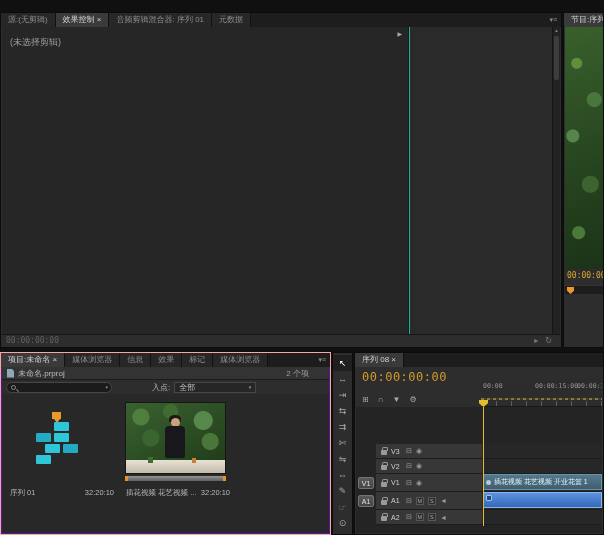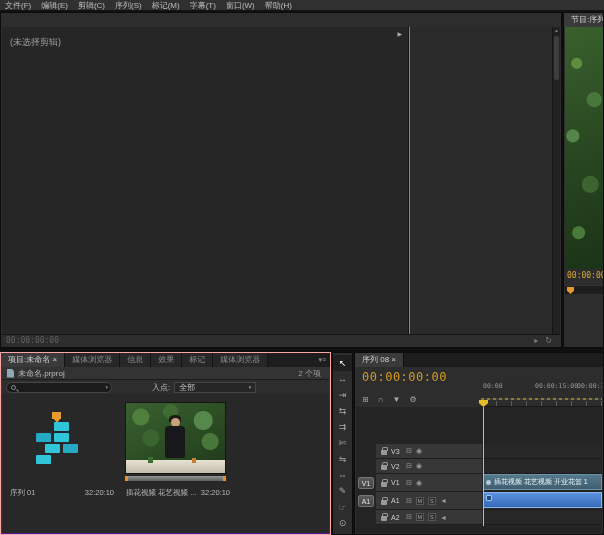--- a/index.html
+++ b/index.html
@@ -41,21 +41,21 @@
     radial-gradient(circle at 35% 85%,#4a7a3a 0 6px,transparent 7px),
     linear-gradient(160deg,#39602c,#26431f 60%,#1b3317)}
   #program-tc{position:absolute;left:3px;top:258px;font-size:8px;color:#d9a72e;font-family:"DejaVu Sans Mono",monospace}
   #program-scrub{position:absolute;left:1px;top:272px;width:39px;height:9px;background:#1d1d1d;border-top:1px solid #343434}
   #program-marker{position:absolute;left:2px;top:1px;width:7px;height:7px;background:#e89a2e;clip-path:polygon(0 0,100% 0,100% 55%,50% 100%,0 55%)}
 
   
   #project-panel{position:absolute;left:0;top:352px;width:331px;height:183px;background:#4c1d95;border:1px solid #fca5a5;overflow:hidden}
   #project-info{position:absolute;left:1px;top:14px;right:1px;height:13px;background:#333;display:flex;align-items:center;font-size:8px;color:#bdbdbd;border-bottom:1px solid #1c1c1c}
   .doc-icon{width:7px;height:9px;background:#8fa8b8;margin:0 4px 0 5px;clip-path:polygon(0 0,70% 0,100% 30%,100% 100%,0 100%)}
-  #project-count{margin-left:auto;padding-right:8px;color:#9a9a9a}
+  #project-count{margin-left:auto;padding-right:20px;color:#9a9a9a}
   #project-filter-row{position:absolute;left:1px;top:27px;right:1px;height:14px;display:flex;align-items:center;font-size:8px;background:#2d2d2d}
   #search-box{margin-left:4px;width:106px;height:11px;background:#1b1b1b;border:1px solid #464646;border-radius:6px;display:flex;align-items:center}
   .search-glyph{width:5px;height:5px;border:1px solid #8a8a8a;border-radius:50%;margin-left:4px;position:relative;flex:none}
   .search-glyph::after{content:"";position:absolute;left:4px;top:4px;width:3px;height:1px;background:#8a8a8a;transform:rotate(45deg)}
   #search-caret{margin:0 3px;font-size:5px;color:#8a8a8a}
   #search-input{flex:1;min-width:0;background:transparent;border:none;outline:none;color:#cfcfcf;font-size:8px;height:9px}
   #inpoint-label{margin-left:40px;color:#b5b5b5}
   #inpoint-select{margin-left:4px;width:82px;height:11px;background:#262626;border:1px solid #464646;display:flex;align-items:center;color:#bdbdbd;padding:0 4px}
   #inpoint-caret{margin-left:auto;font-size:5px;color:#999}
   #project-content{position:absolute;left:1px;top:41px;right:1px;bottom:1px;background:#282828}
@@ -119,32 +119,29 @@
   .clip-label{font-size:7px;color:#e9f5fa;white-space:nowrap;overflow:hidden;padding-left:3px}
   .fx-dot{width:5px;height:5px;border-radius:50%;background:#c8d8e4;margin-left:2px;flex:none;opacity:.85}
   .audio-clip{background:linear-gradient(#5b93e0,#3568b8);border:1px solid #8ab4ec}
   .fx-badge{position:absolute;left:2px;top:2px;width:6px;height:6px;background:#1d4a7a;border:1px solid #9cc4ee;border-radius:1px}
 </style>
 </head>
 <body>
 
 <div id="root">
 
-  <div id="menubar">
-    <span>文件(F)</span>
-    <span>编辑(E)</span>
-    <span>剪辑(C)</span>
-    <span>序列(S)</span>
-    <span>标记(M)</span>
-    <span>字幕(T)</span>
-    <span>窗口(W)</span>
-    <span>帮助(H)</span>
-  </div>
 
   <section id="effects-panel">
+    <div class="tabstrip">
+      <span class="tab">源:(无剪辑)</span>
+      <span class="tab active">效果控制 ×</span>
+      <span class="tab">音频剪辑混合器: 序列 01</span>
+      <span class="tab">元数据</span>
+      <span class="panel-menu">▾≡</span>
+    </div>
     <div id="effects-body">
       <div id="effects-left">
         <div id="effects-empty">(未选择剪辑)</div>
         <span id="effects-collapse">▶</span>
       </div>
       <div id="effects-right"></div>
       <div id="effects-scrollbar">
         <span class="sb-arrow">▴</span>
         <div id="effects-scroll-thumb"></div>
       </div>

